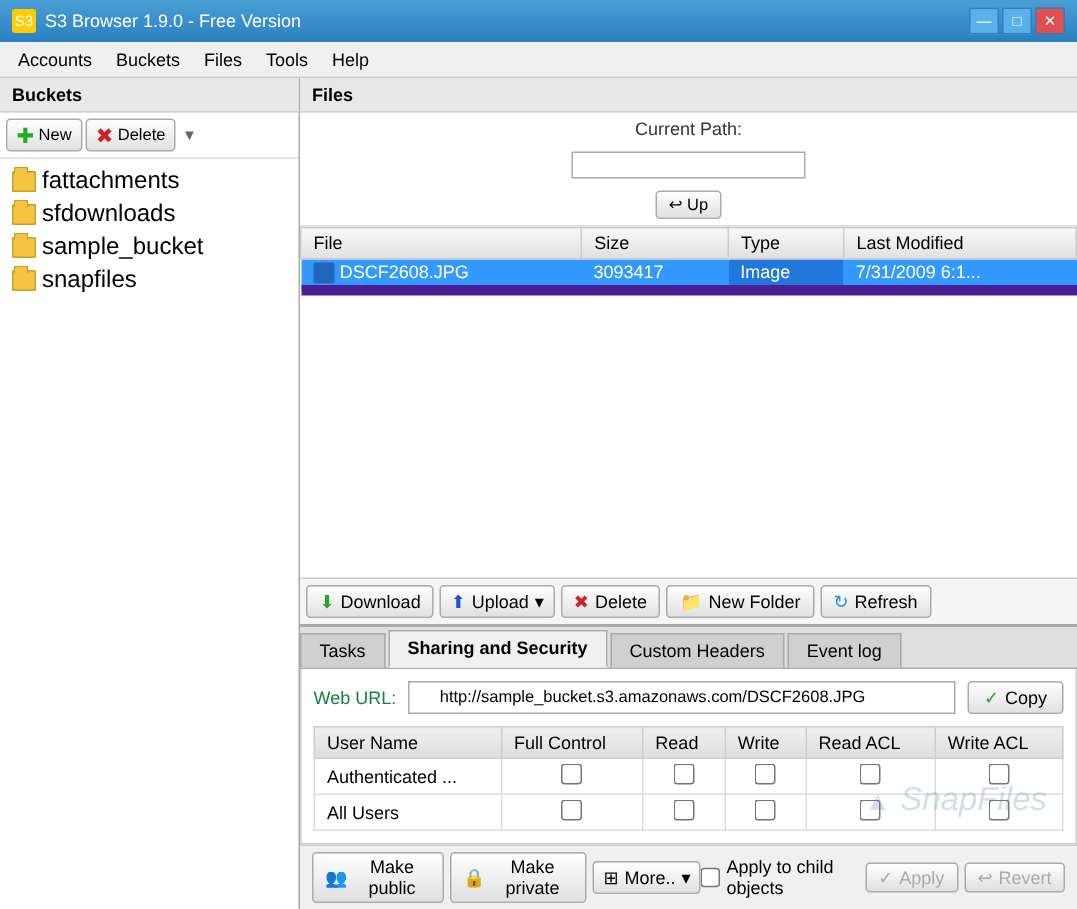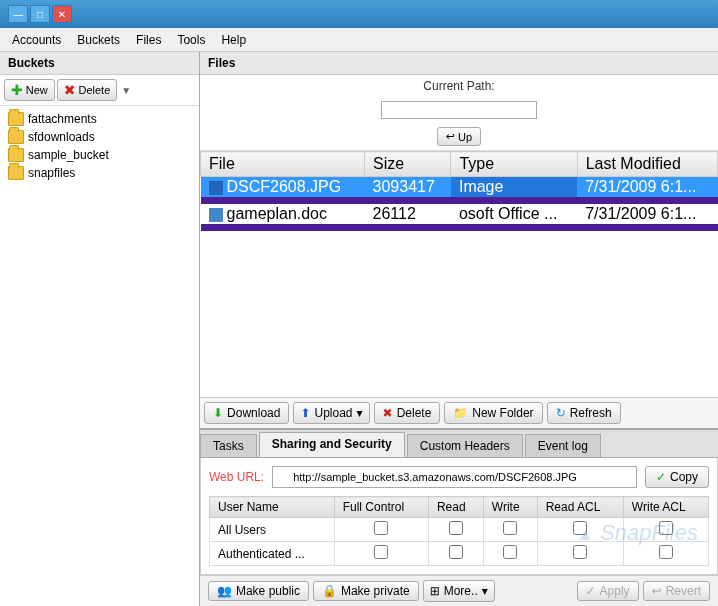--- a/index.html
+++ b/index.html
@@ -111,21 +111,21 @@
     .tree-area {
       padding: 4px;
       flex: 1;
       overflow-y: auto;
     }
     .tree-item {
       display: flex;
       align-items: center;
       padding: 2px 4px;
       cursor: pointer;
-      font-size: 12px;
+      font-size: 16px;
     }
     .tree-icon {
       width: 16px;
       height: 14px;
       margin-right: 4px;
       display: inline-block;
       background: #f5c542;
       border: 1px solid #c8a020;
       border-radius: 1px;
       position: relative;
@@ -190,21 +190,21 @@
       font-size: 11px;
     }
     
     .file-table {
       flex: 1;
       overflow-y: auto;
     }
     table {
       width: 100%;
       border-collapse: collapse;
-      font-size: 16px;
+      font-size: 12px;
     }
     th {
       background: linear-gradient(to bottom, #f8f8f8, #e0e0e0);
       border: 1px solid #ccc;
       padding: 3px 8px;
       text-align: left;
       font-weight: normal;
       cursor: pointer;
     }
     td {
@@ -281,21 +281,21 @@
       border: 1px solid #ccc;
       border-top: none;
     }
     
     .url-row {
       display: flex;
       align-items: center;
       gap: 8px;
       margin-bottom: 8px;
     }
-    .url-label { font-size: 12px; color: #ef4444; white-space: nowrap; }
+    .url-label { font-size: 12px; color: #15803d; white-space: nowrap; }
     .url-input {
       flex: 1;
       height: 22px;
       border: 1px solid #aaa;
       padding: 2px 20px;
       font-size: 11px;
       background: white;
     }
     .btn-copy {
       display: flex;
@@ -381,20 +381,24 @@
     .icon-download { color: #22aa22; }
     .icon-upload { color: #2255cc; }
     .icon-del { color: #cc2222; }
     .icon-folder { color: #f5c542; }
     .icon-refresh { color: #2299cc; }
   </style>
 </head>
 <body>
 
 <div class="title-bar">
+  <div class="title-bar-left">
+    <div class="title-icon">S3</div>
+    <span class="title-text">S3 Browser 1.9.0 - Free Version</span>
+  </div>
   <div class="title-buttons">
     <div class="title-btn">—</div>
     <div class="title-btn">□</div>
     <div class="title-btn close">✕</div>
   </div>
 </div>
 
 <div class="menu-bar">
   <span class="menu-item">Accounts</span>
   <span class="menu-item">Buckets</span>
@@ -460,26 +464,20 @@
             <th>Last Modified</th>
           </tr>
         </thead>
         <tbody id="file-rows">
         <tr class="selected">
       <td><span style="display:inline-block;width:14px;height:14px;background:#2266bb;margin-right:4px;vertical-align:middle;border-radius:1px;"></span>DSCF2608.JPG</td>
       <td>3093417</td>
       <td class="type-cell">Image</td>
       <td>7/31/2009 6:1...</td>
     </tr>
-            <tr>
-      <td><span style="display:inline-block;width:14px;height:14px;background:#4488cc;margin-right:4px;vertical-align:middle;border-radius:1px;"></span>gameplan.doc</td>
-      <td>26112</td>
-      <td class="type-cell">osoft Office ...</td>
-      <td>7/31/2009 6:1...</td>
-    </tr>
           </tbody>
       </table>
     </div>
 
     <div class="file-toolbar">
       <button class="btn-toolbar">
         <span class="icon-download">⬇</span>
         <span>Download</span>
       </button>
       <button class="btn-dropdown">
@@ -526,29 +524,29 @@
                   <th>User Name</th>
                   <th>Full Control</th>
                   <th>Read</th>
                   <th>Write</th>
                   <th>Read ACL</th>
                   <th>Write ACL</th>
                 </tr>
             </thead>
             <tbody id="acl-body">
                 <tr>
-                  <td>All Users</td>
+                  <td>Authenticated ...</td>
                   <td class="center"><input type="checkbox" style=""></td>
                   <td class="center"><input type="checkbox" style=""></td>
                   <td class="center"><input type="checkbox" style=""></td>
                   <td class="center"><input type="checkbox" style=""></td>
                   <td class="center"><input type="checkbox" style=""></td>
                 </tr>
                 <tr>
-                  <td>Authenticated ...</td>
+                  <td>All Users</td>
                   <td class="center"><input type="checkbox" style=""></td>
                   <td class="center"><input type="checkbox" style=""></td>
                   <td class="center"><input type="checkbox" style=""></td>
                   <td class="center"><input type="checkbox" style=""></td>
                   <td class="center"><input type="checkbox" style=""></td>
                 </tr>
               </tbody>
           </table>
         </div>
       </div>
@@ -564,20 +562,24 @@
           <span>🔒</span>
           <span>Make private</span>
         </button>
         <button class="btn-dropdown">
           <span>⊞</span>
           <span>More..</span>
           <span>▾</span>
         </button>
       </div>
       <div class="status-left">
+        <label class="checkbox-apply">
+          <input type="checkbox" style="">
+          <span>Apply to child objects</span>
+        </label>
         <button class="btn-status disabled">
           <span style="color:#aaa;">✓</span>
           <span>Apply</span>
         </button>
         <button class="btn-status disabled">
           <span style="color:#aaa;">↩</span>
           <span>Revert</span>
         </button>
       </div>
     </div>

